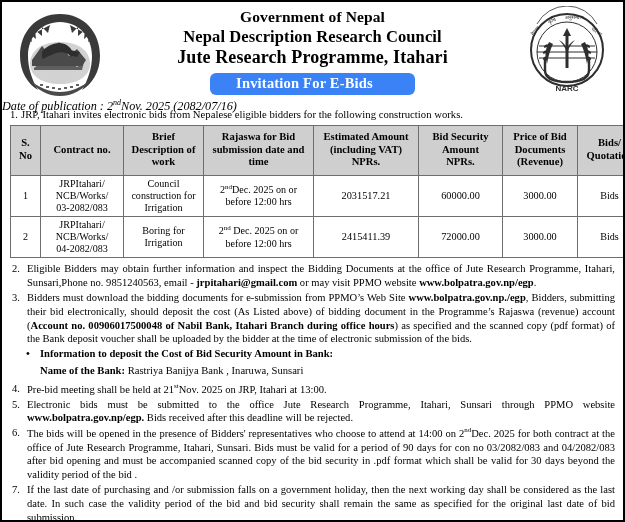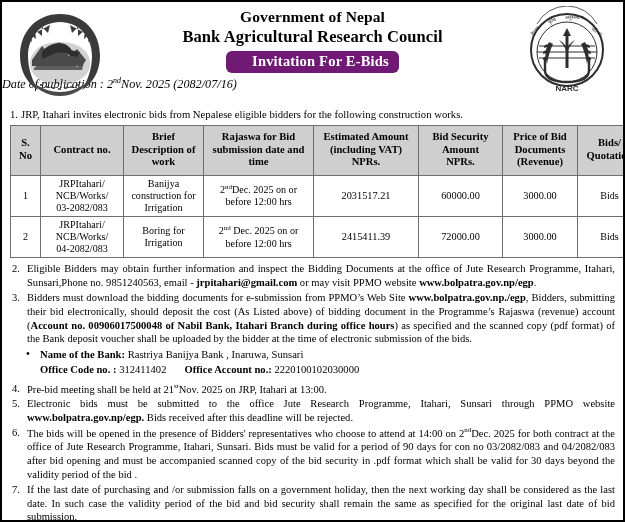--- a/index.html
+++ b/index.html
@@ -42,25 +42,25 @@
   }
   .hl1 { font-size: 15.5px; }
   .hl2 { font-size: 16.5px; }
   .hl3 { font-size: 18px; }
   .banner-wrap {
     text-align: center;
     margin-top: 4px;
   }
   .banner {
     display: inline-block;
-    background: #701a75;
+    background: #3b82f6;
     color: #fff;
     font-weight: bold;
     font-size: 14.5px;
-    padding: 2px 10px 3px 26px;
+    padding: 2px 42px 3px 26px;
     border-radius: 6px;
     letter-spacing: .2px;
   }
   .pubdate {
     font-style: italic;
     font-weight: normal;
     font-size: 12.2px;
     margin-top: 3px;
   }
   .pubdate sup { font-size: 8px; }
@@ -240,21 +240,22 @@
           </g>
         </g>
 
         <path d="M26 52 L26 64 Q26 76 48 76 Q70 76 70 64 L70 52" fill="none" stroke="#2e2e2e" stroke-width="2.4"></path>
         <text x="48" y="85" text-anchor="middle" font-size="8" font-family="'Liberation Sans', sans-serif" font-weight="bold" fill="#2e2e2e">NARC</text>
       </svg>
     </div>
 
     <div class="head-lines">
       <div class="head-line hl1">Government of Nepal</div>
-      <div class="head-line hl2">Bank Agricultural Research Council</div>
+      <div class="head-line hl2">Nepal Description Research Council</div>
+      <div class="head-line hl3">Jute Research Programme, Itahari</div>
     </div>
 
     <div class="banner-wrap">
       <span class="banner">Invitation For E-Bids</span>
     </div>
 
     <div class="pubdate">
       <span>Date of publication : </span><span>2</span><sup>nd</sup><span>Nov. 2025 (2082/07/16)</span>
     </div>
   </div>
@@ -308,21 +309,21 @@
       </thead>
       <tbody>
         <tr>
           <td>1</td>
           <td>
             <div>JRPItahari/</div>
             <div>NCB/Works/</div>
             <div>03-2082/083</div>
           </td>
           <td>
-            <div>Banijya</div>
+            <div>Council</div>
             <div>construction for</div>
             <div>Irrigation</div>
           </td>
           <td>
             <div><span>2</span><sup class="ord">nd</sup><span>Dec. 2025  on or</span></div>
             <div>before 12:00 hrs</div>
           </td>
           <td class="amt">2031517.21</td>
           <td class="amt">60000.00</td>
           <td class="amt">3000.00</td>
@@ -357,29 +358,26 @@
         <span class="mk">2.</span><span>Eligible Bidders may obtain further information and inspect the Bidding Documents at the office of Jute Research Programme, Itahari, Sunsari,Phone no. 9851240563, email - </span><b>jrpitahari@gmail.com</b><span> or may visit PPMO website </span><b>www.bolpatra.gov.np/egp</b><span>.</span>
       </li>
 
       <li>
         <span class="mk">3.</span><span>Bidders must download the bidding documents for e-submission from PPMO’s Web Site </span><b>www.bolpatra.gov.np./egp</b><span>,  Bidders, submitting their bid electronically, should deposit the cost (As Listed above) of bidding document in the Programme’s Rajaswa (revenue) account (</span><b>Account no. 00906017500048 of  Nabil Bank, Itahari Branch  during office hours</b><span>) as specified  and the scanned copy (pdf format) of the Bank deposit voucher shall be uploaded by the bidder at the time of electronic submission of the bids.</span>
       </li>
     </ol>
 
     <ul class="bank">
       <li class="bullet">
-        <span class="dot">•</span>
+        <span class="dot">•</span><span>Information to deposit the Cost of Bid Security Amount in Bank:</span>
       </li>
     </ul>
 
     <div class="bankline">
       <b>Name of the Bank:</b><span> Rastriya Banijya Bank , Inaruwa, Sunsari</span>
-    </div>
-    <div class="bankline">
-      <b>Office Code no. :</b><span> 312411402</span><span class="sp"></span><b>Office Account no.:</b><span> 2220100102030000</span>
     </div>
 
     <ol class="clauses">
       <li>
         <span class="mk">4.</span><span>Pre-bid meeting shall be held at 21</span><sup class="ord">st</sup><span>Nov. 2025 on JRP, Itahari at 13:00.</span>
       </li>
 
       <li class="just">
         <span class="mk">5.</span><span>Electronic bids must be submitted to the office Jute Research Programme, Itahari, Sunsari through PPMO website </span><b>www.bolpatra.gov.np/egp.</b><span> Bids received after this deadline will be rejected.</span>
       </li>

